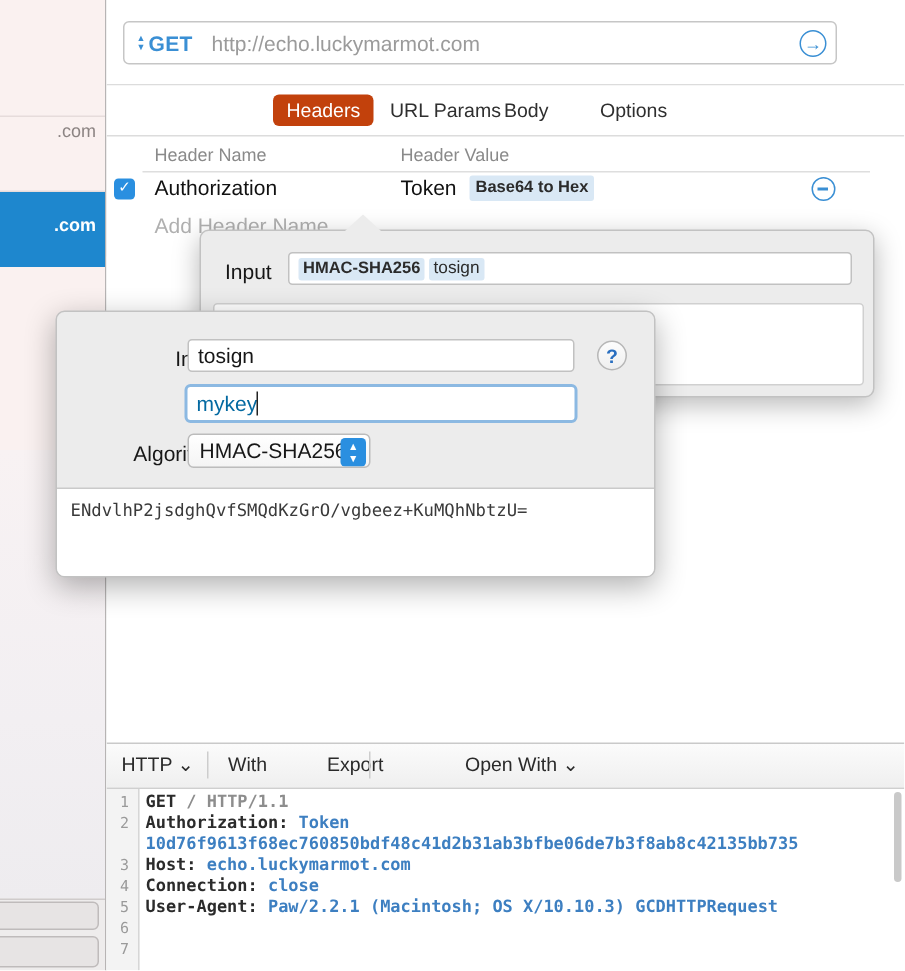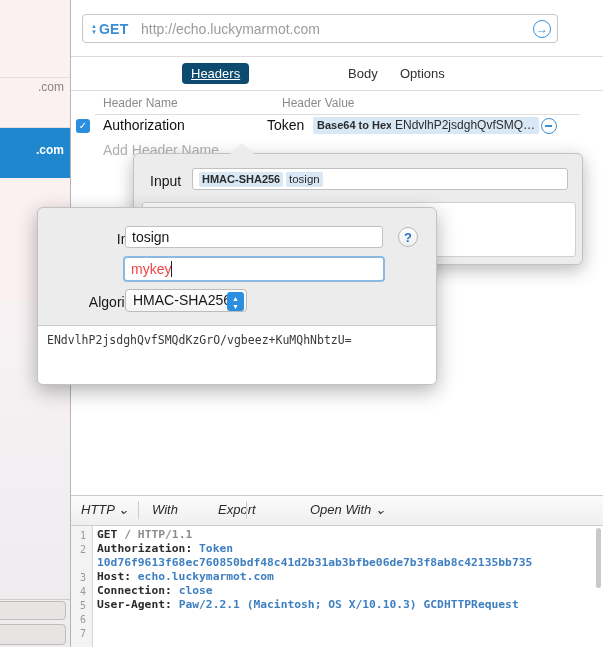--- a/index.html
+++ b/index.html
@@ -185,43 +185,42 @@
     position: absolute;
     top: 6px;
     font-size: 13px;
     color: #2f2f2f;
     padding: 3px 9px;
     border-radius: 4px;
     box-sizing: border-box;
     white-space: nowrap;
   }
   .tab.active {
-    background: #0c4a6e;
+    background: #c2410c;
     color: #ffffff;
-    text-decoration: underline;
   }
   .tab.t0 { left: 111px; }
   .tab.t1 { left: 180px; }
-  .tab.t2 { left: 268px; }
+  .tab.t2 { left: 256px; }
   .tab.t3 { left: 320px; }
 
   
   #headers-table {
     position: absolute;
     left: 0; top: 91px;
     width: 532px; height: 80px;
   }
   .hdr-col-title {
     position: absolute;
     top: 5px;
     font-size: 12px;
     color: #8a8a8a;
   }
   .hdr-col-title.c1 { left: 32px; }
-  .hdr-col-title.c2 { left: 196px; margin-left: 15px; }
+  .hdr-col-title.c2 { left: 196px; }
   .hdr-sep {
     position: absolute;
     left: 24px; top: 23px;
     width: 485px; height: 1px;
     background: #dedede;
   }
   .hdr-row {
     position: absolute;
     left: 0; width: 532px; height: 24px;
   }
@@ -317,21 +316,20 @@
     width: 532px; height: 29px;
     background: linear-gradient(to bottom, #fbfbfb, #efefef);
     border-bottom: 1px solid #cfcfcf;
   }
   .tb-item {
     position: absolute;
     top: 6px;
     font-size: 13px;
     color: #2a2a2a;
     white-space: nowrap;
-    font-style: italic;
   }
   .tb-item.i0 { left: 10px; }
   .tb-item.i1 { left: 81px; }
   .tb-item.i2 { left: 127px; margin-left: 20px; }
   .tb-item.i3 { left: 191px; margin-left: 48px; }
   .tb-div {
     position: absolute;
     top: 5px; width: 1px; height: 18px;
     background: #cdcdcd;
   }
@@ -499,21 +497,21 @@
   }
   #pop2-key {
     position: absolute;
     left: 85px; top: 48px;
     width: 262px; height: 26px;
     background: #ffffff;
     border: 2px solid #8cb9e2;
     border-radius: 4px;
     box-sizing: border-box;
     font-size: 14px;
-    color: #ef4444;
+    color: #0369a1;
     padding: 3px 6px;
   }
   #pop2-caret {
     position: absolute;
     left: 46px; top: 3px;
     width: 1px; height: 16px;
     background: #222;
   }
   #pop2-algo {
     position: absolute;
@@ -602,35 +600,35 @@
           <div>▼</div>
         </span>
       <span class="method-label">GET</span>
       <span class="url-text">http://echo.luckymarmot.com</span>
       <span class="send-arrow">→</span>
     </div>
   </div>
 
   <div id="tabs">
     <div class="tab t0 active">Headers</div>
+    <div class="tab t1">URL Params</div>
     <div class="tab t2">Body</div>
     <div class="tab t3">Options</div>
   </div>
 
   <div id="headers-table">
     <div class="hdr-col-title c1">Header Name</div>
     <div class="hdr-col-title c2">Header Value</div>
     <div class="hdr-sep"></div>
 
     <div class="hdr-row r1">
       <div class="row-check">✓</div>
       <div class="row-name">Authorization</div>
       <div class="row-val">Token</div>
       <div class="token-chip">Base64 to Hex</div>
-      <div class="token-val">ENdvlhP2jsdghQvfSMQ…</div>
       <div class="row-minus"></div>
     </div>
 
     <div class="hdr-row r2">
       <div class="row-name placeholder">Add Header Name</div>
     </div>
   </div>
 
   <div id="content-space"></div>
 

